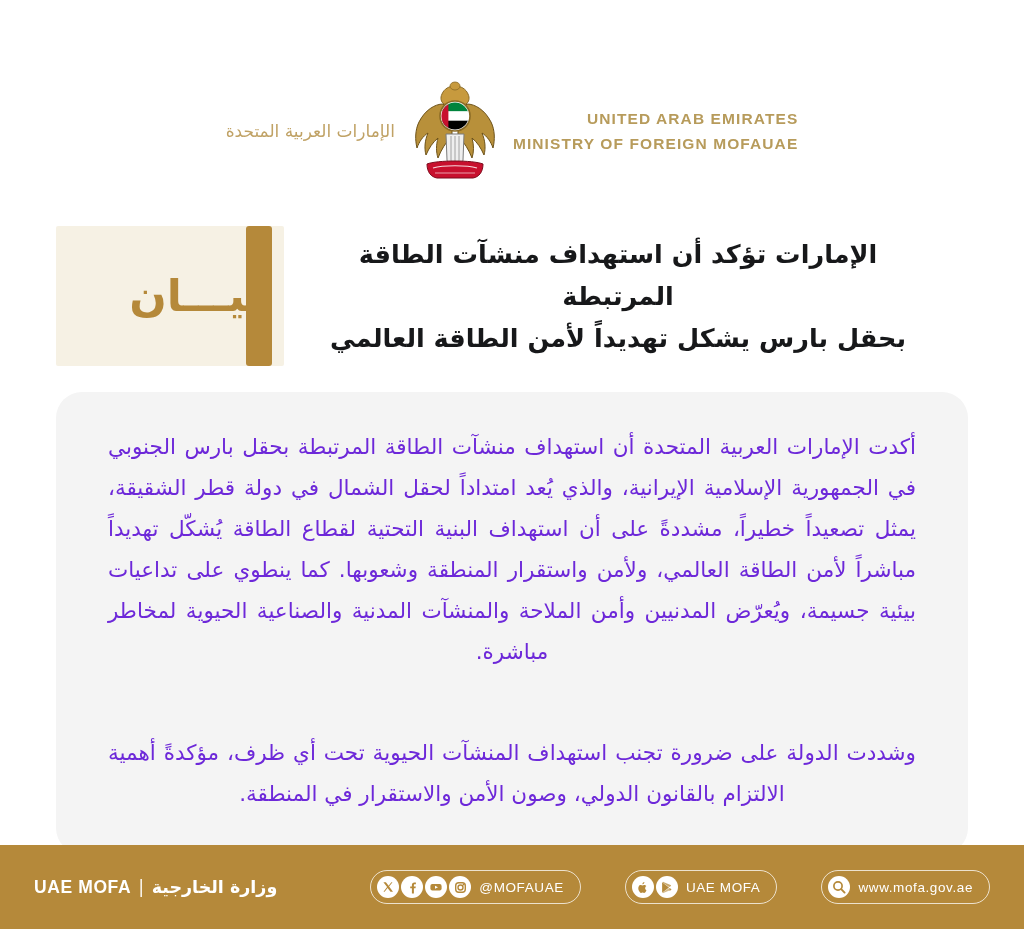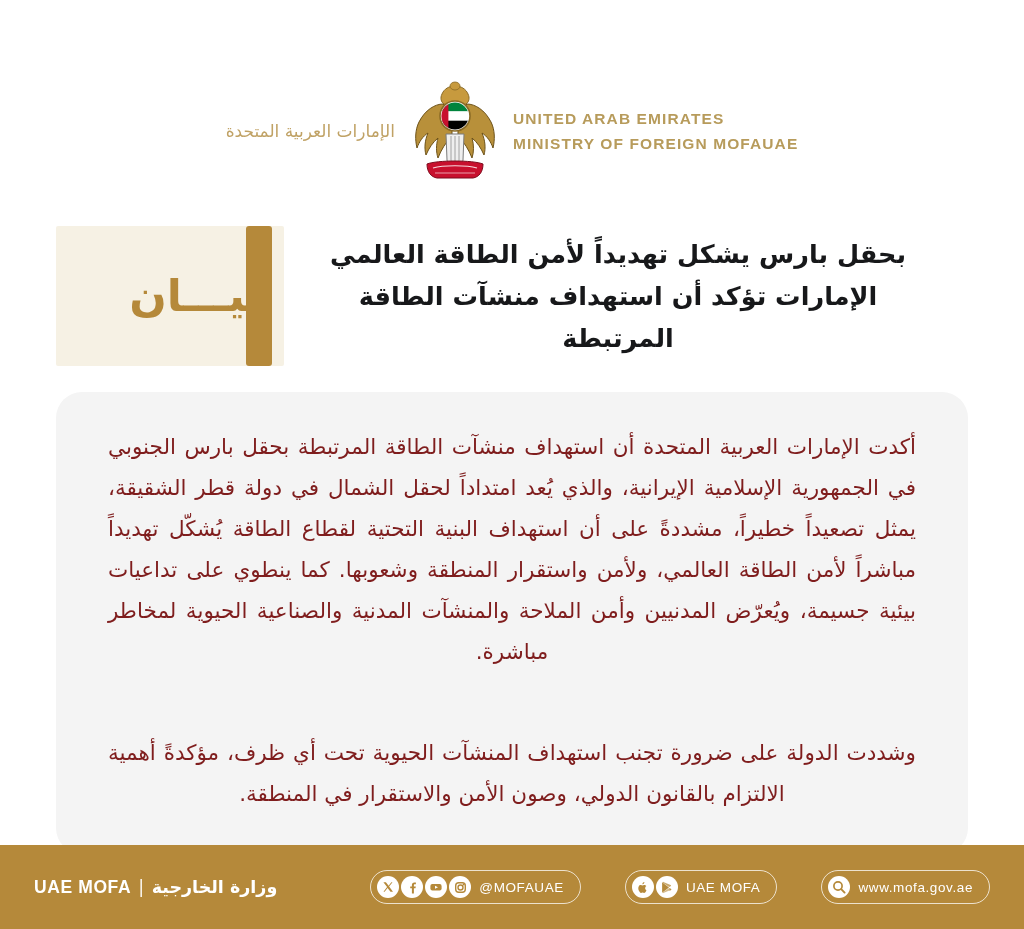--- a/index.html
+++ b/index.html
@@ -24,21 +24,21 @@
     align-items: center;
     box-sizing: border-box;
   }
   .logo-lockup {
     display: flex;
     flex-direction: row-reverse;
     align-items: center;
     gap: 0;
   }
   .logo-en {
-    text-align: left;
+    text-align: right;
     direction: ltr;
     color: #b79b5b;
     font-family: "Liberation Sans", sans-serif;
     font-weight: bold;
     letter-spacing: 1.1px;
     padding-left: 16px;
     padding-right: 14px;
   }
   .logo-en .l1 {
     font-size: 15.5px;
@@ -130,21 +130,21 @@
   
   .body-card {
     margin: 26px 56px 0 56px;
     background: #f4f4f4;
     border-radius: 26px;
     padding: 34px 52px 40px 52px;
     box-sizing: border-box;
     min-height: 440px;
   }
   .body-par {
-    color: #7f1d1d;
+    color: #6d28d9;
     font-size: 21.5px;
     line-height: 41px;
     text-align: justify;
     text-align-last: center;
     margin: 0;
   }
   .body-par + .body-par {
     margin-top: 60px;
   }
 
@@ -272,22 +272,22 @@
       <div class="l2">MINISTRY OF FOREIGN MOFAUAE</div>
     </div>
 
   </div>
 </div>
 
 <div class="title-row">
 
   <div class="title-block">
     <div class="title-text">
+      <div>الإمارات تؤكد أن استهداف منشآت الطاقة المرتبطة</div>
       <div>بحقل بارس يشكل تهديداً لأمن الطاقة العالمي</div>
-      <div>الإمارات تؤكد أن استهداف منشآت الطاقة المرتبطة</div>
     </div>
   </div>
 
   <div class="statement-badge">
     <span class="badge-word">بيـــان</span>
     <span class="badge-bar"></span>
   </div>
 
 </div>
 

